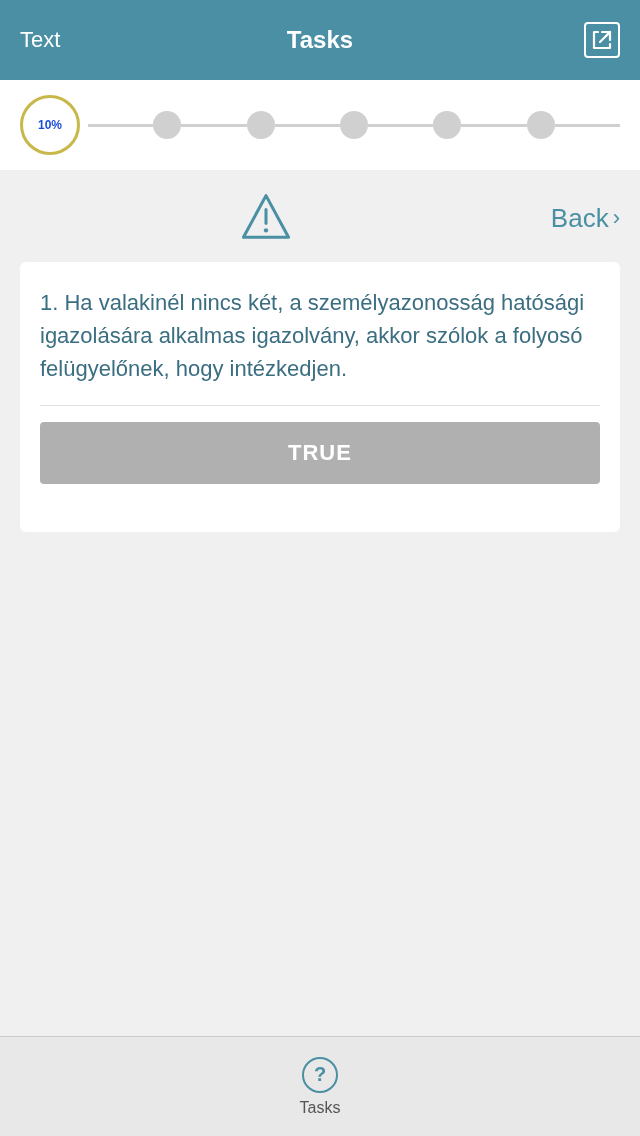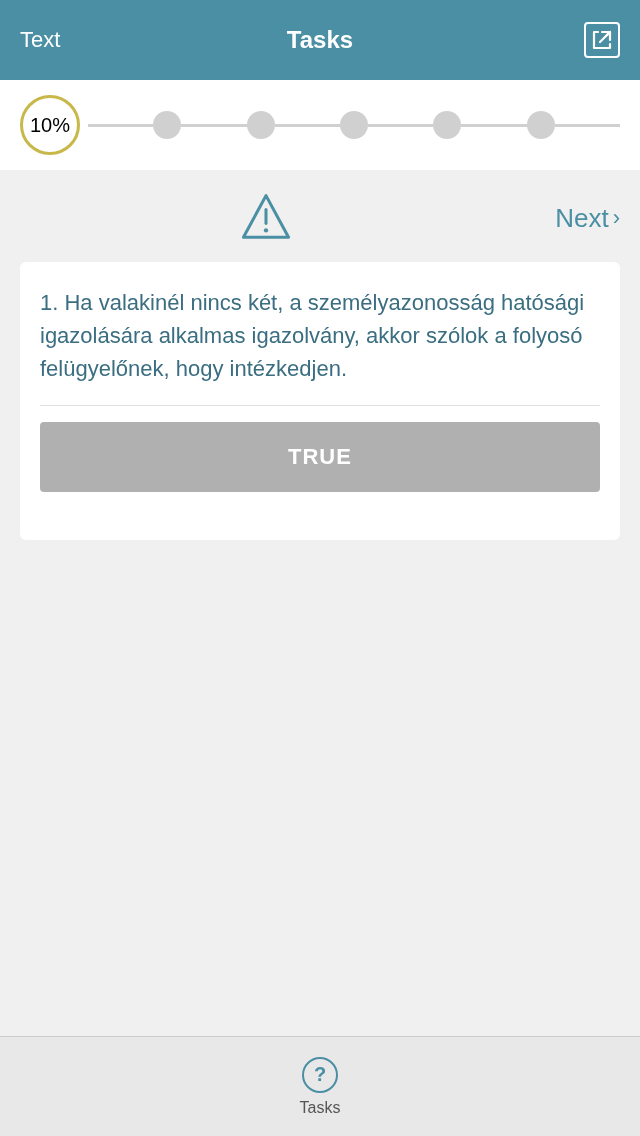--- a/index.html
+++ b/index.html
@@ -76,23 +76,23 @@
       height: 60px;
       border-radius: 50%;
       border: 3.5px solid #c8b84a;
       display: flex;
       align-items: center;
       justify-content: center;
       flex-shrink: 0;
     }
 
     .progress-percent {
-      color: #000000;
-      font-size: 20px;
-      font-weight: 400;
+      color: #1d4ed8;
+      font-size: 12px;
+      font-weight: 700;
     }
 
     .progress-line-container {
       flex: 1;
       display: flex;
       align-items: center;
       padding-left: 8px;
     }
 
     .progress-dot-row {
@@ -177,21 +177,21 @@
     
     .answer-row {
       display: flex;
       gap: 16px;
       padding: 16px 0 20px 0;
       background: white;
     }
 
     .answer-btn {
       flex: 1;
-      height: 70px;
+      height: 62px;
       background: #b0b0b0;
       border: none;
       border-radius: 4px;
       color: white;
       font-size: 22px;
       font-weight: 600;
       letter-spacing: 1px;
       cursor: pointer;
     }
 
@@ -298,21 +298,21 @@
 
   <div class="question-header">
     <div class="warning-icon-wrap">
       <svg class="warning-triangle" viewBox="0 0 60 55" fill="none">
         <polygon points="30,4 56,52 4,52" fill="none" stroke="#4a8fa3" stroke-width="3.5" stroke-linejoin="round"></polygon>
         <line x1="30" y1="20" x2="30" y2="36" stroke="#4a8fa3" stroke-width="3.5" stroke-linecap="round"></line>
         <circle cx="30" cy="44" r="2.5" fill="#4a8fa3"></circle>
       </svg>
     </div>
     <button class="next-button">
-      <span>Next</span>
+      <span>Back</span>
       <span class="chevron-right">›</span>
     </button>
   </div>
 
   <div class="question-card">
     <p class="question-text">1. Ha valakinél nincs két, a személyazonosság hatósági igazolására alkalmas igazolvány, akkor szólok a folyosó felügyelőnek, hogy intézkedjen.</p>
     <div class="divider"></div>
     <div class="answer-row">
       <button class="answer-btn">TRUE</button>
     </div>

